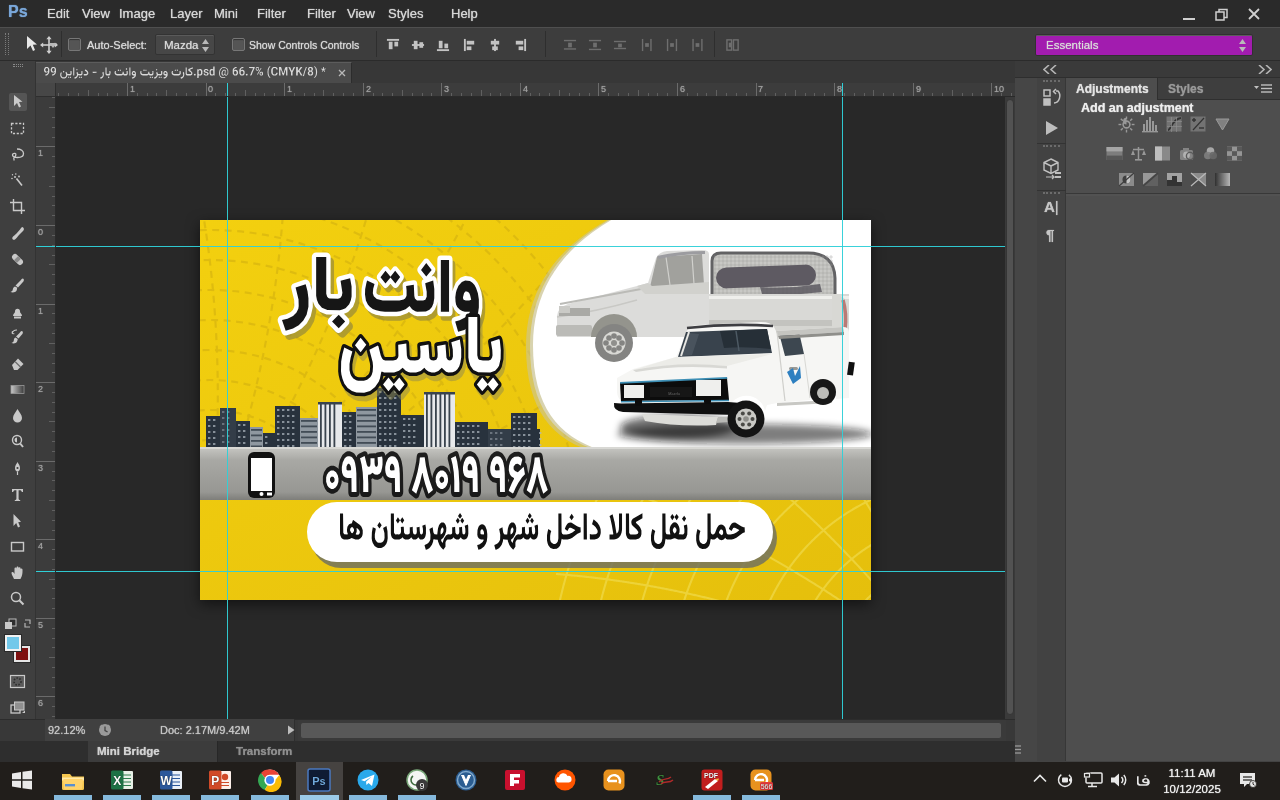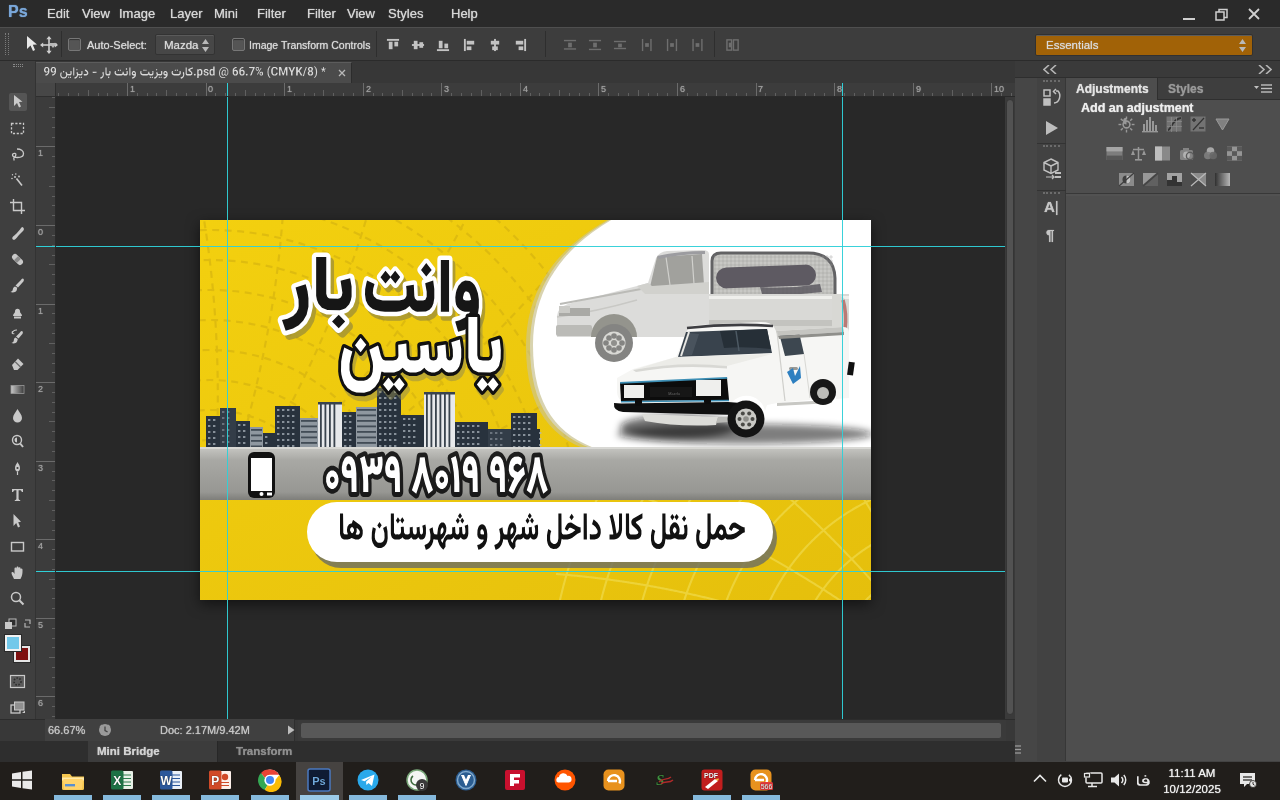--- a/index.html
+++ b/index.html
@@ -46,21 +46,21 @@
 <div style="position:absolute;left:61px;top:31px;width:1px;height:26px;background:#2e2e2e"></div>
 <div class="cb" style="left:68px;top:38px"></div>
 <span style="position:absolute;left:87px;top:39px;color:#d8d8d8;font-size:11px">Auto-Select:</span>
 <div style="position:absolute;left:155px;top:34px;width:60px;height:21px;background:#474747;border:1px solid #333;border-radius:2px;box-shadow:inset 0 1px 0 #5a5a5a">
     <span style="position:absolute;left:8px;top:4px;color:#d8d8d8;font-size:11.5px">Mazda</span>
     <svg style="position:absolute;right:4px;top:4px" width="9" height="13">
       <path d="M4.5,0 L8,5 H1 Z M4.5,13 L1,8 H8 Z" fill="#b9b9b9"></path>
     </svg>
   </div>
 <div class="cb" style="left:232px;top:38px"></div>
-<span style="position:absolute;left:249px;top:39px;color:#d8d8d8;font-size:10.5px">Image Transform Controls</span>
+<span style="position:absolute;left:249px;top:39px;color:#d8d8d8;font-size:10.5px">Show Controls Controls</span>
 <div style="position:absolute;left:376px;top:31px;width:1px;height:26px;background:#2e2e2e"></div>
 <svg style="position:absolute;left:386px;top:38px" width="14" height="14" viewBox="0 0 15 15">
     <rect x="1" y="1" width="13" height="2" fill="#c3c3c3"></rect>
     <rect x="3" y="4" width="4" height="8" fill="#c3c3c3"></rect>
     <rect x="9" y="4" width="4" height="5" fill="#c3c3c3"></rect>
   </svg>
 <svg style="position:absolute;left:411px;top:38px" width="14" height="14" viewBox="0 0 15 15">
     <rect x="1" y="6.5" width="13" height="2" fill="#c3c3c3"></rect>
     <rect x="3" y="3" width="4" height="9" fill="#c3c3c3"></rect>
     <rect x="9" y="4.5" width="4" height="6" fill="#c3c3c3"></rect>
@@ -115,21 +115,21 @@
     <rect x="2.5" y="1" width="1.5" height="13" fill="#6e6e6e"></rect>
     <rect x="12" y="1" width="1.5" height="13" fill="#6e6e6e"></rect>
     <rect x="6" y="5.5" width="4" height="4" fill="#6e6e6e"></rect>
   </svg>
 <div style="position:absolute;left:714px;top:31px;width:1px;height:26px;background:#2e2e2e"></div>
 <svg style="position:absolute;left:726px;top:38px" width="14" height="14" viewBox="0 0 15 15">
     <rect x="1" y="2" width="5" height="11" fill="none" stroke="#6e6e6e" stroke-width="1.5"></rect>
     <rect x="8" y="2" width="5" height="11" fill="none" stroke="#6e6e6e" stroke-width="1.5"></rect>
     <rect x="3" y="5" width="3" height="5" fill="#6e6e6e"></rect>
   </svg>
-<div style="position:absolute;left:1035px;top:34px;width:218px;height:22px;background:#a16207;border:1px solid #313131;border-radius:2px;box-shadow:inset 0 1px 0 #5c5c5c">
+<div style="position:absolute;left:1035px;top:34px;width:218px;height:22px;background:#a21caf;border:1px solid #313131;border-radius:2px;box-shadow:inset 0 1px 0 #5c5c5c">
     <span style="position:absolute;left:10px;top:4px;color:#dadada;font-size:11.5px">Essentials</span>
     <svg style="position:absolute;right:5px;top:4px" width="9" height="13">
       <path d="M4.5,0 L8,5 H1 Z M4.5,13 L1,8 H8 Z" fill="#b9b9b9"></path>
     </svg>
   </div>
 
 <div style="position:absolute;left:36px;top:61px;width:979px;height:22px;background:#373737"></div>
 <div style="position:absolute;left:0px;top:61px;width:36px;height:22px;background:#3f3f3f"></div>
 <svg style="position:absolute;left:8px;top:67px" width="16" height="10">
     <path d="M2,1 L7,5 L2,9 M9,1 L14,5 L9,9" stroke="#b0b0b0" stroke-width="1.5" fill="none"></path>
@@ -1080,21 +1080,21 @@
           <stop offset="1" stop-color="#cfcfcf"></stop>
         </linearGradient>
       </defs>
       <rect x="2" y="3" width="15" height="13" fill="url(#gm)"></rect>
     </svg></div>
 <div style="position:absolute;left:1066px;top:193px;width:214px;height:1px;background:#383838"></div>
 <div style="position:absolute;left:1066px;top:194px;width:214px;height:2px;background:#525252"></div>
 
 <div style="position:absolute;left:0;top:719px;width:1015px;height:22px;background:#383838;border-top:1px solid #2c2c2c"></div>
 <div style="position:absolute;left:45px;top:719px;width:250px;height:22px;background:#404040;border-right:1px solid #2e2e2e"></div>
-<span style="position:absolute;left:48px;top:724px;color:#c6c6c6;font-size:11px">66.67%</span>
+<span style="position:absolute;left:48px;top:724px;color:#c6c6c6;font-size:11px">92.12%</span>
 <svg style="position:absolute;left:98px;top:723px" width="14" height="14">
     <circle cx="7" cy="7" r="6" fill="#9a9a9a"></circle>
     <path d="M7,3.5 V7.5 L9.6,9" stroke="#444" stroke-width="1.3" fill="none"></path>
     <path d="M4,2 L2,4 M10,2 L12,4" stroke="#9a9a9a" stroke-width="1.2"></path>
   </svg>
 <span style="position:absolute;left:160px;top:724px;color:#c6c6c6;font-size:11px">Doc: 2.17M/9.42M</span>
 <svg style="position:absolute;left:286px;top:724px" width="10" height="12">
     <path d="M2,1.5 L8.5,6 L2,10.5 Z" fill="#bdbdbd"></path>
   </svg>
 

